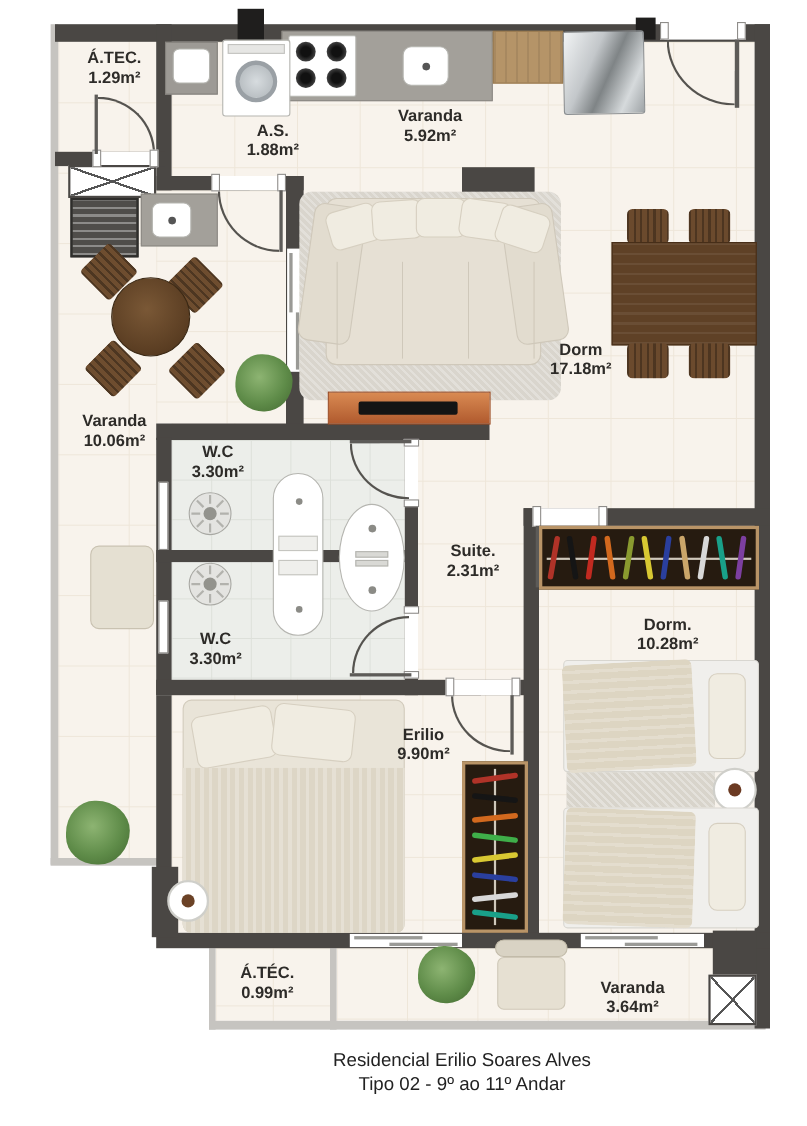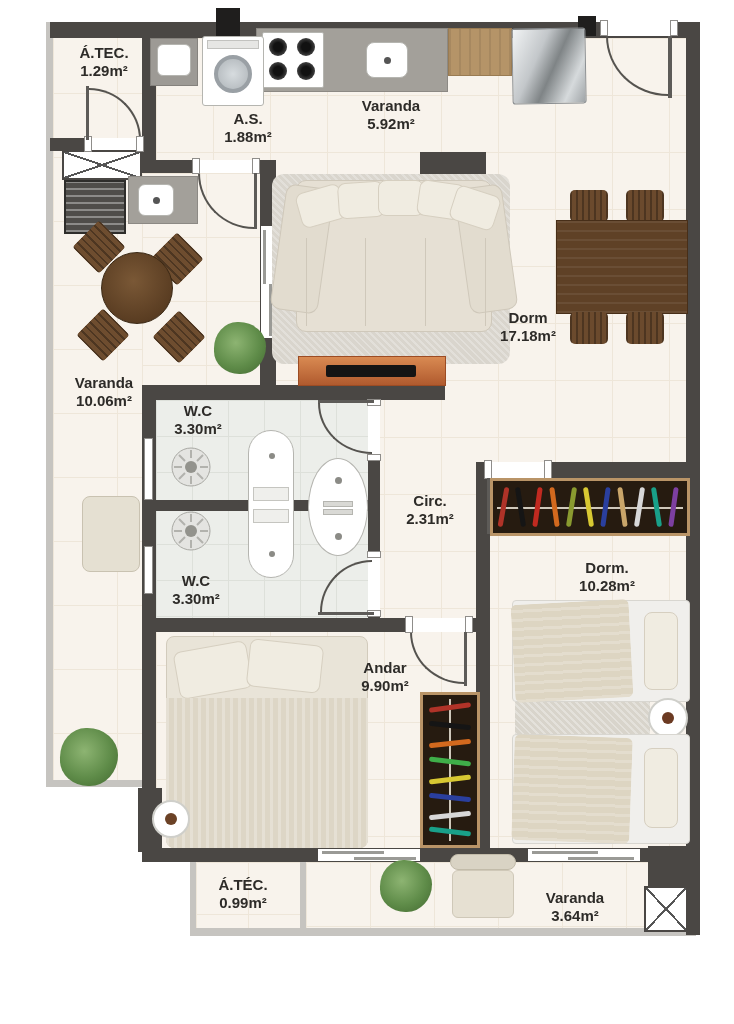--- a/index.html
+++ b/index.html
@@ -324,37 +324,39 @@
   </div>
   <div class="label" style="left:198px;top:420px;">
     <div>W.C</div>
     <div>3.30m²</div>
   </div>
   <div class="label" style="left:196px;top:590px;">
     <div>W.C</div>
     <div>3.30m²</div>
   </div>
   <div class="label" style="left:430px;top:510px;">
-    <div>Circ.</div>
+    <div>Suite.</div>
     <div>2.31m²</div>
   </div>
   <div class="label" style="left:607px;top:577px;">
     <div>Dorm.</div>
     <div>10.28m²</div>
   </div>
   <div class="label" style="left:385px;top:677px;">
-    <div>Andar</div>
+    <div>Erilio</div>
     <div>9.90m²</div>
   </div>
   <div class="label" style="left:243px;top:894px;">
     <div>Á.TÉC.</div>
     <div>0.99m²</div>
   </div>
   <div class="label" style="left:575px;top:907px;">
     <div>Varanda</div>
     <div>3.64m²</div>
   </div>
 
 
   <div id="footer">
+    <div>Residencial Erilio Soares Alves</div>
+    <div>Tipo 02 - 9º ao 11º Andar</div>
   </div>
 
 </div>
 
 </body></html>

